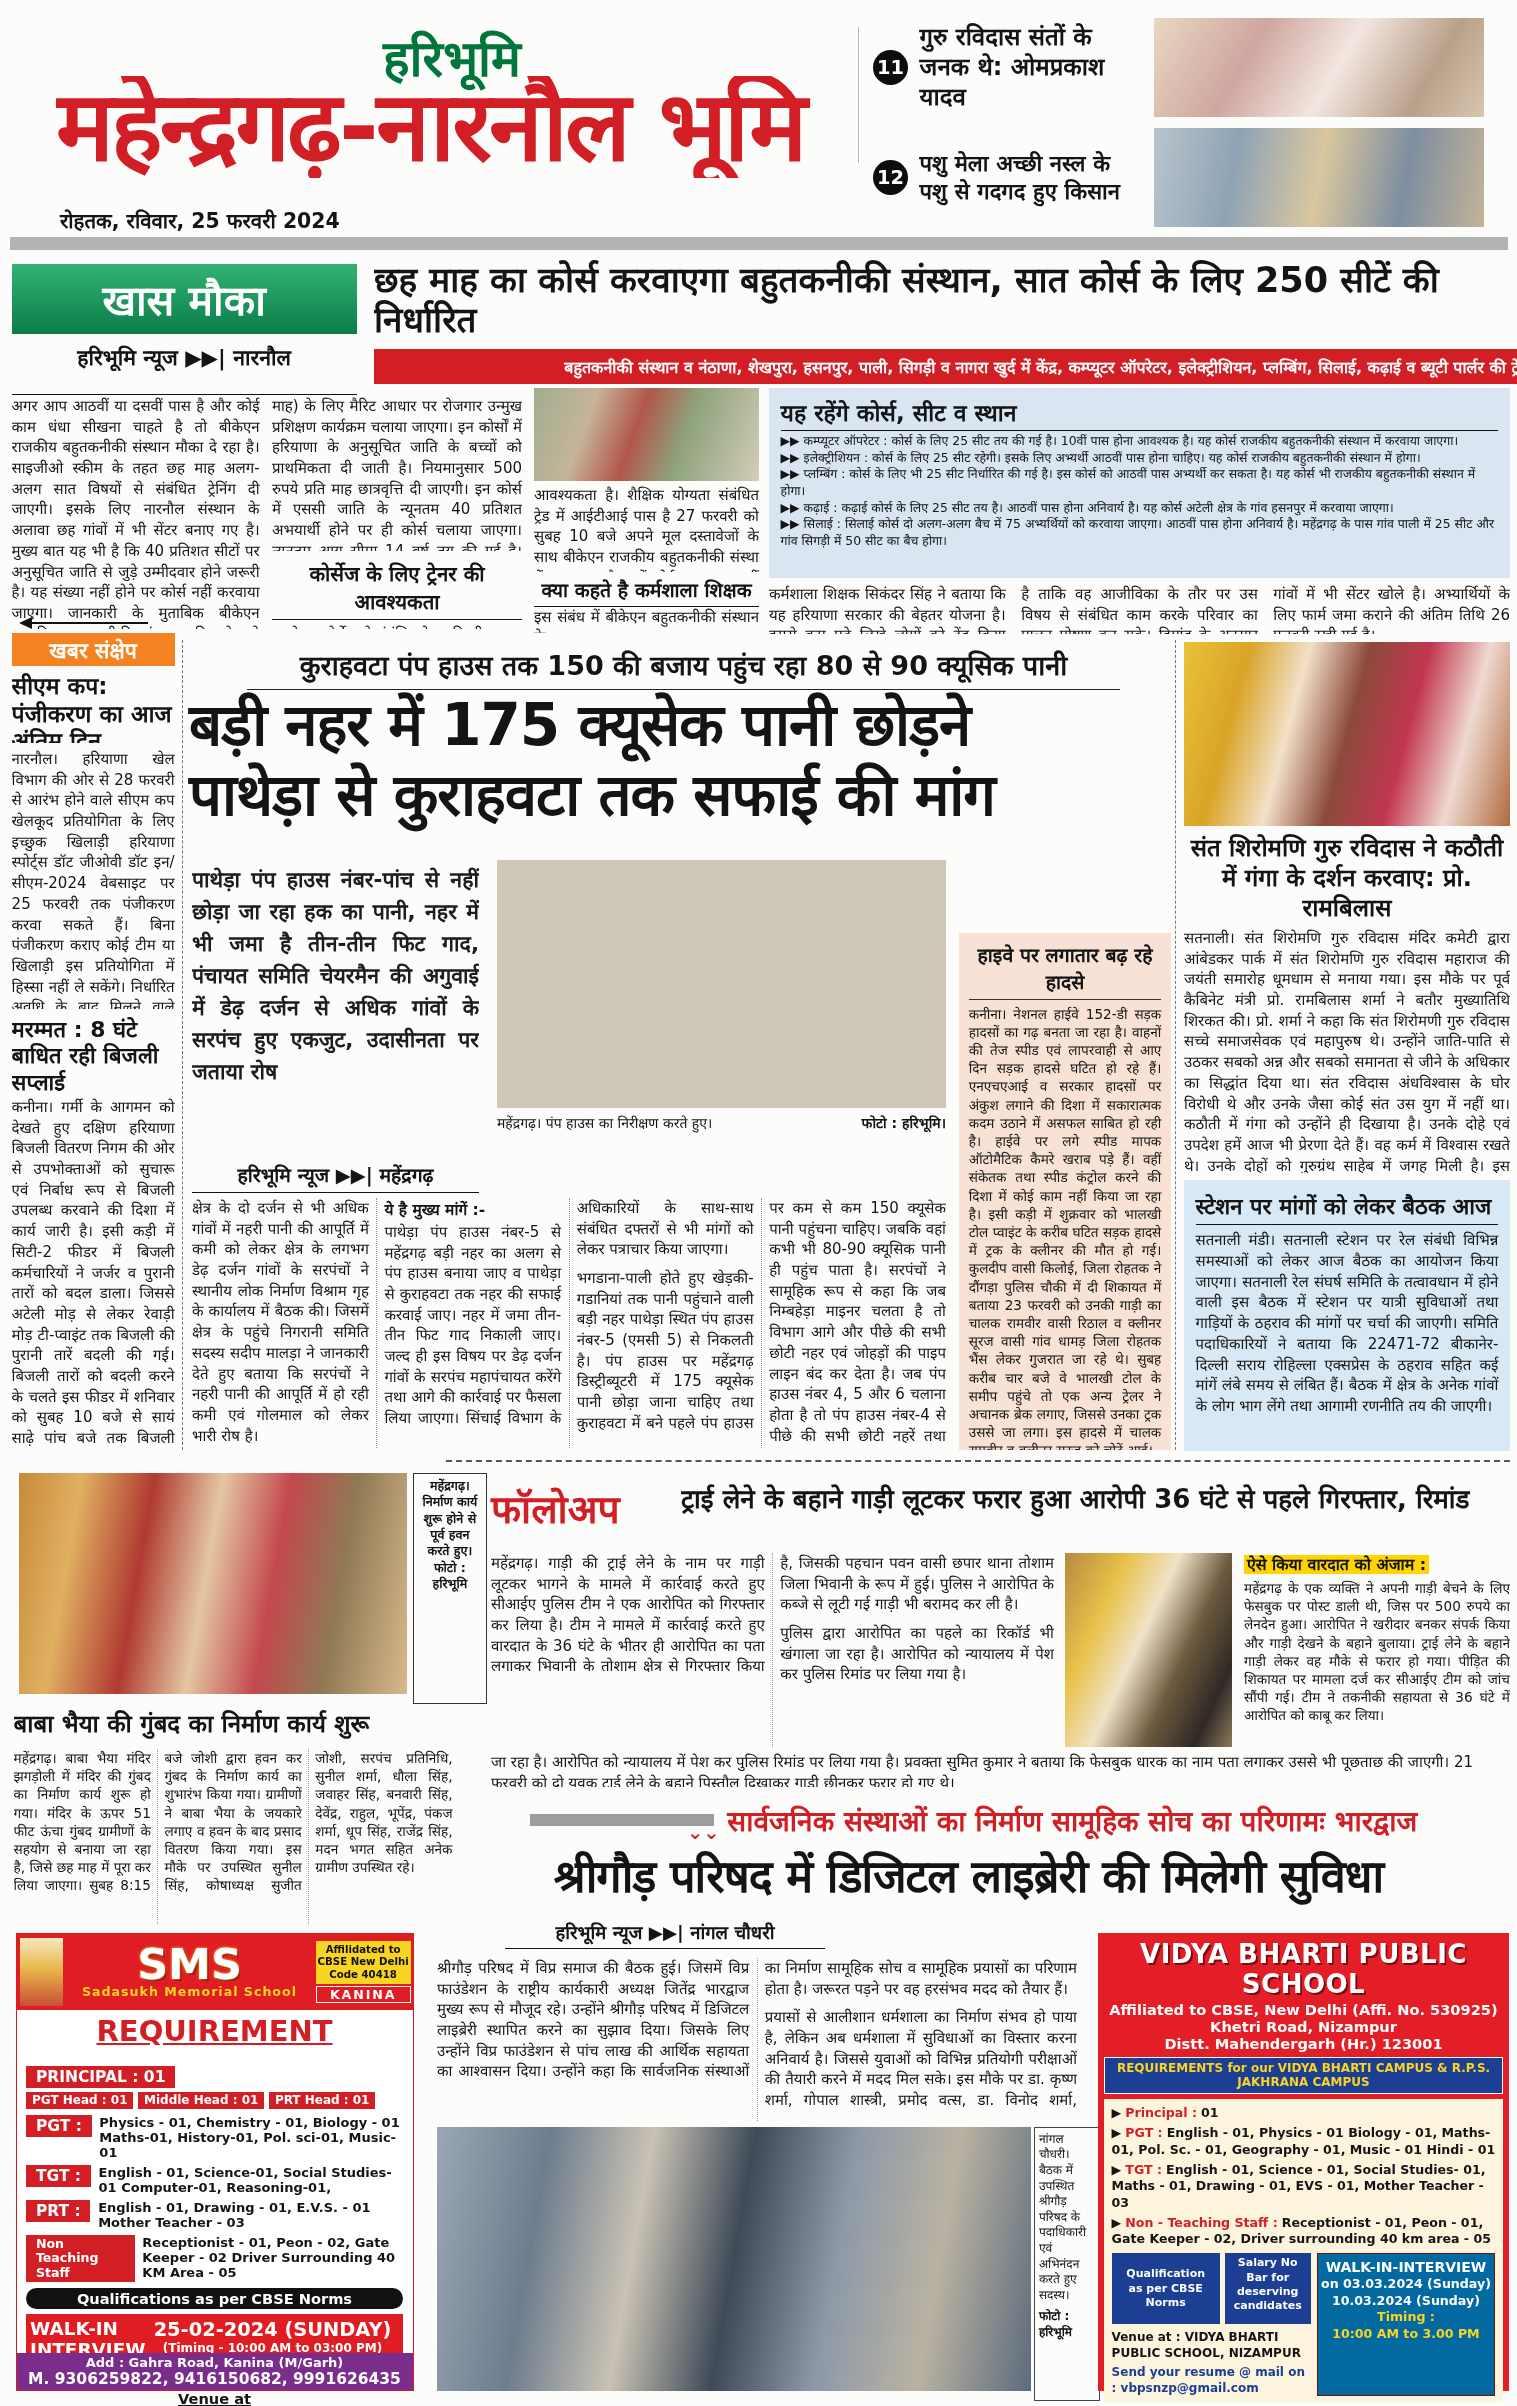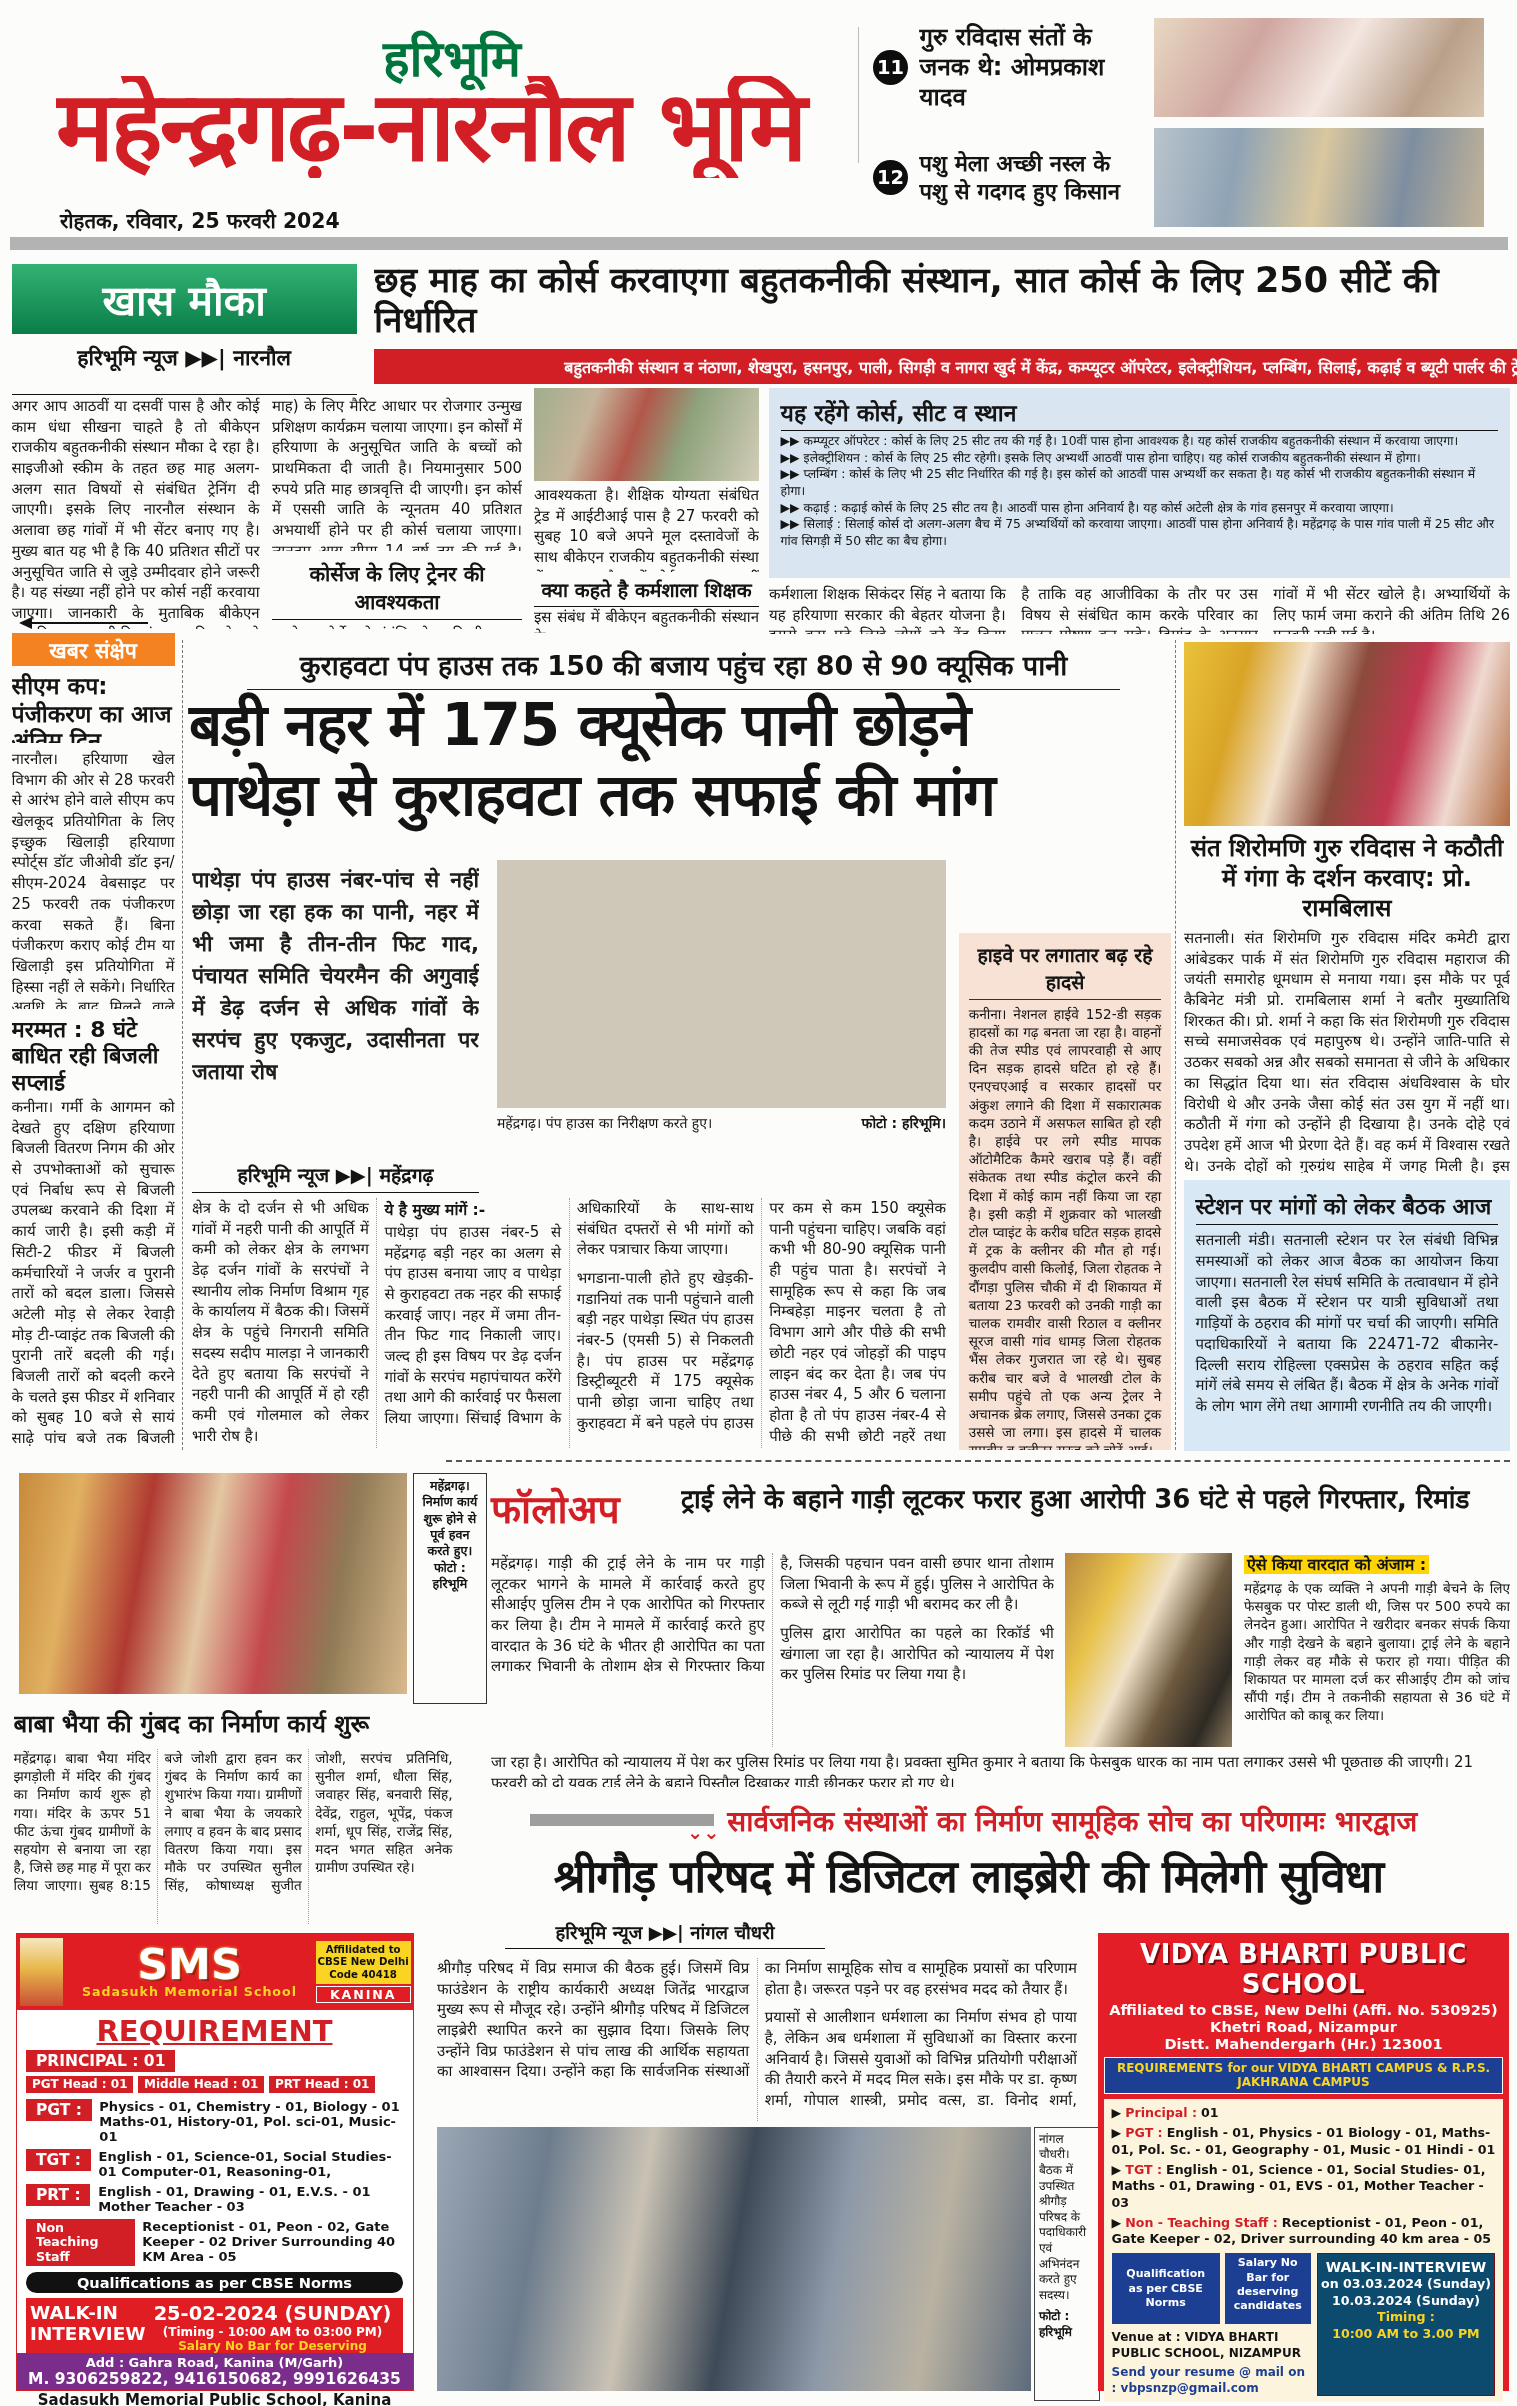--- a/index.html
+++ b/index.html
@@ -202,21 +202,21 @@
         <div class="b" style="font-size:43px;color:#fff;line-height:0.9;text-shadow:0 0 2.9px #f9d423,1.9px 1.9px 0 #8a0e12;">SMS</div>
         <div class="b" style="font-size:12.6px;color:#f9d423;letter-spacing:1px;">Sadasukh Memorial School</div>
       </div>
       <div style="width:95px;margin-right:1.9px;">
         <div class="b c" style="background:#f9d423;color:#111;font-size:10.2px;padding:2.9px 1.9px;line-height:1.2;">Affilidated to CBSE New Delhi Code 40418</div>
         <div class="b c" style="background:#e01d23;color:#fff;border:1.9px solid #fff;font-size:12.6px;margin-top:1.9px;letter-spacing:1.9px;">KANINA</div>
       </div>
     </div>
     <div style="padding:3.9px 9.7px;">
       <div class="b c red" style="font-size:29px;text-decoration:underline;">REQUIREMENT</div>
-      <div class="chip" style="font-size:15.5px;margin-top:2px;">PRINCIPAL : 01</div>
+      <div class="chip" style="font-size:15.5px;margin-top:18px;">PRINCIPAL : 01</div>
       <div style="display:flex;gap:4.9px;margin-top:3.9px;">
         <span class="chip" style="font-size:12px;padding:1.9px 5.8px;">PGT Head : 01</span>
         <span class="chip" style="font-size:12px;padding:1.9px 5.8px;">Middle Head : 01</span>
         <span class="chip" style="font-size:12px;padding:1.9px 5.8px;">PRT Head : 01</span>
       </div>
       <div style="display:flex;gap:7.8px;margin-top:5.8px;align-items:flex-start;">
         <span class="chip" style="font-size:15.5px;flex:none;">PGT :</span>
         <span class="b" style="font-size:13px;">Physics - 01, Chemistry - 01, Biology - 01 Maths-01, History-01, Pol. sci-01, Music-01</span>
       </div>
       <div style="display:flex;gap:7.8px;margin-top:4.9px;align-items:flex-start;">
@@ -263,21 +263,21 @@
       <div style="margin-bottom:3.9px;">▶ <span class="b red">Non - Teaching Staff :</span> <span class="b">Receptionist - 01, Peon - 01, Gate Keeper - 02, Driver surrounding 40 km area - 05</span></div>
       <div style="display:flex;gap:5.8px;margin-top:5.8px;">
         <div style="flex:1.15;">
           <div style="display:flex;gap:4.9px;">
             <div class="b c" style="flex:1;background:#1c3f94;color:#fff;font-size:11px;padding:14px;">Qualification as per CBSE Norms</div>
             <div class="b c" style="flex:1;background:#1c3f94;color:#fff;font-size:11px;padding:2.9px;">Salary No Bar for deserving candidates</div>
           </div>
           <div class="b" style="font-size:12px;margin-top:5.8px;">Venue at : VIDYA BHARTI PUBLIC SCHOOL, NIZAMPUR</div>
           <div class="b" style="color:#1c3f94;font-size:12px;margin-top:3.9px;">Send your resume @ mail on : vbpsnzp@gmail.com</div>
         </div>
-        <div class="c" style="flex:1;background:#0c4a6e;border:1.9px solid #7a0b0f;padding:3.9px 1.9px;">
+        <div class="c" style="flex:1;background:#0369a1;border:1.9px solid #7a0b0f;padding:3.9px 1.9px;">
           <div class="b" style="color:#fff;font-size:14px;">WALK-IN-INTERVIEW</div>
           <div class="b" style="color:#fff;font-size:12.6px;">on 03.03.2024 (Sunday)</div>
           <div class="b" style="color:#fff;font-size:12.6px;">10.03.2024 (Sunday)</div>
           <div class="b" style="color:#f9d423;font-size:12.6px;">Timing :</div>
           <div class="b" style="color:#f9d423;font-size:12.6px;">10:00 AM to 3.00 PM</div>
         </div>
       </div>
     </div>
     <div class="b c" style="color:#fff;font-size:13px;margin-top:5.8px;">Whatsapp your resume @ 9812044970, 9467830908, 7404086300</div>
   </div>

